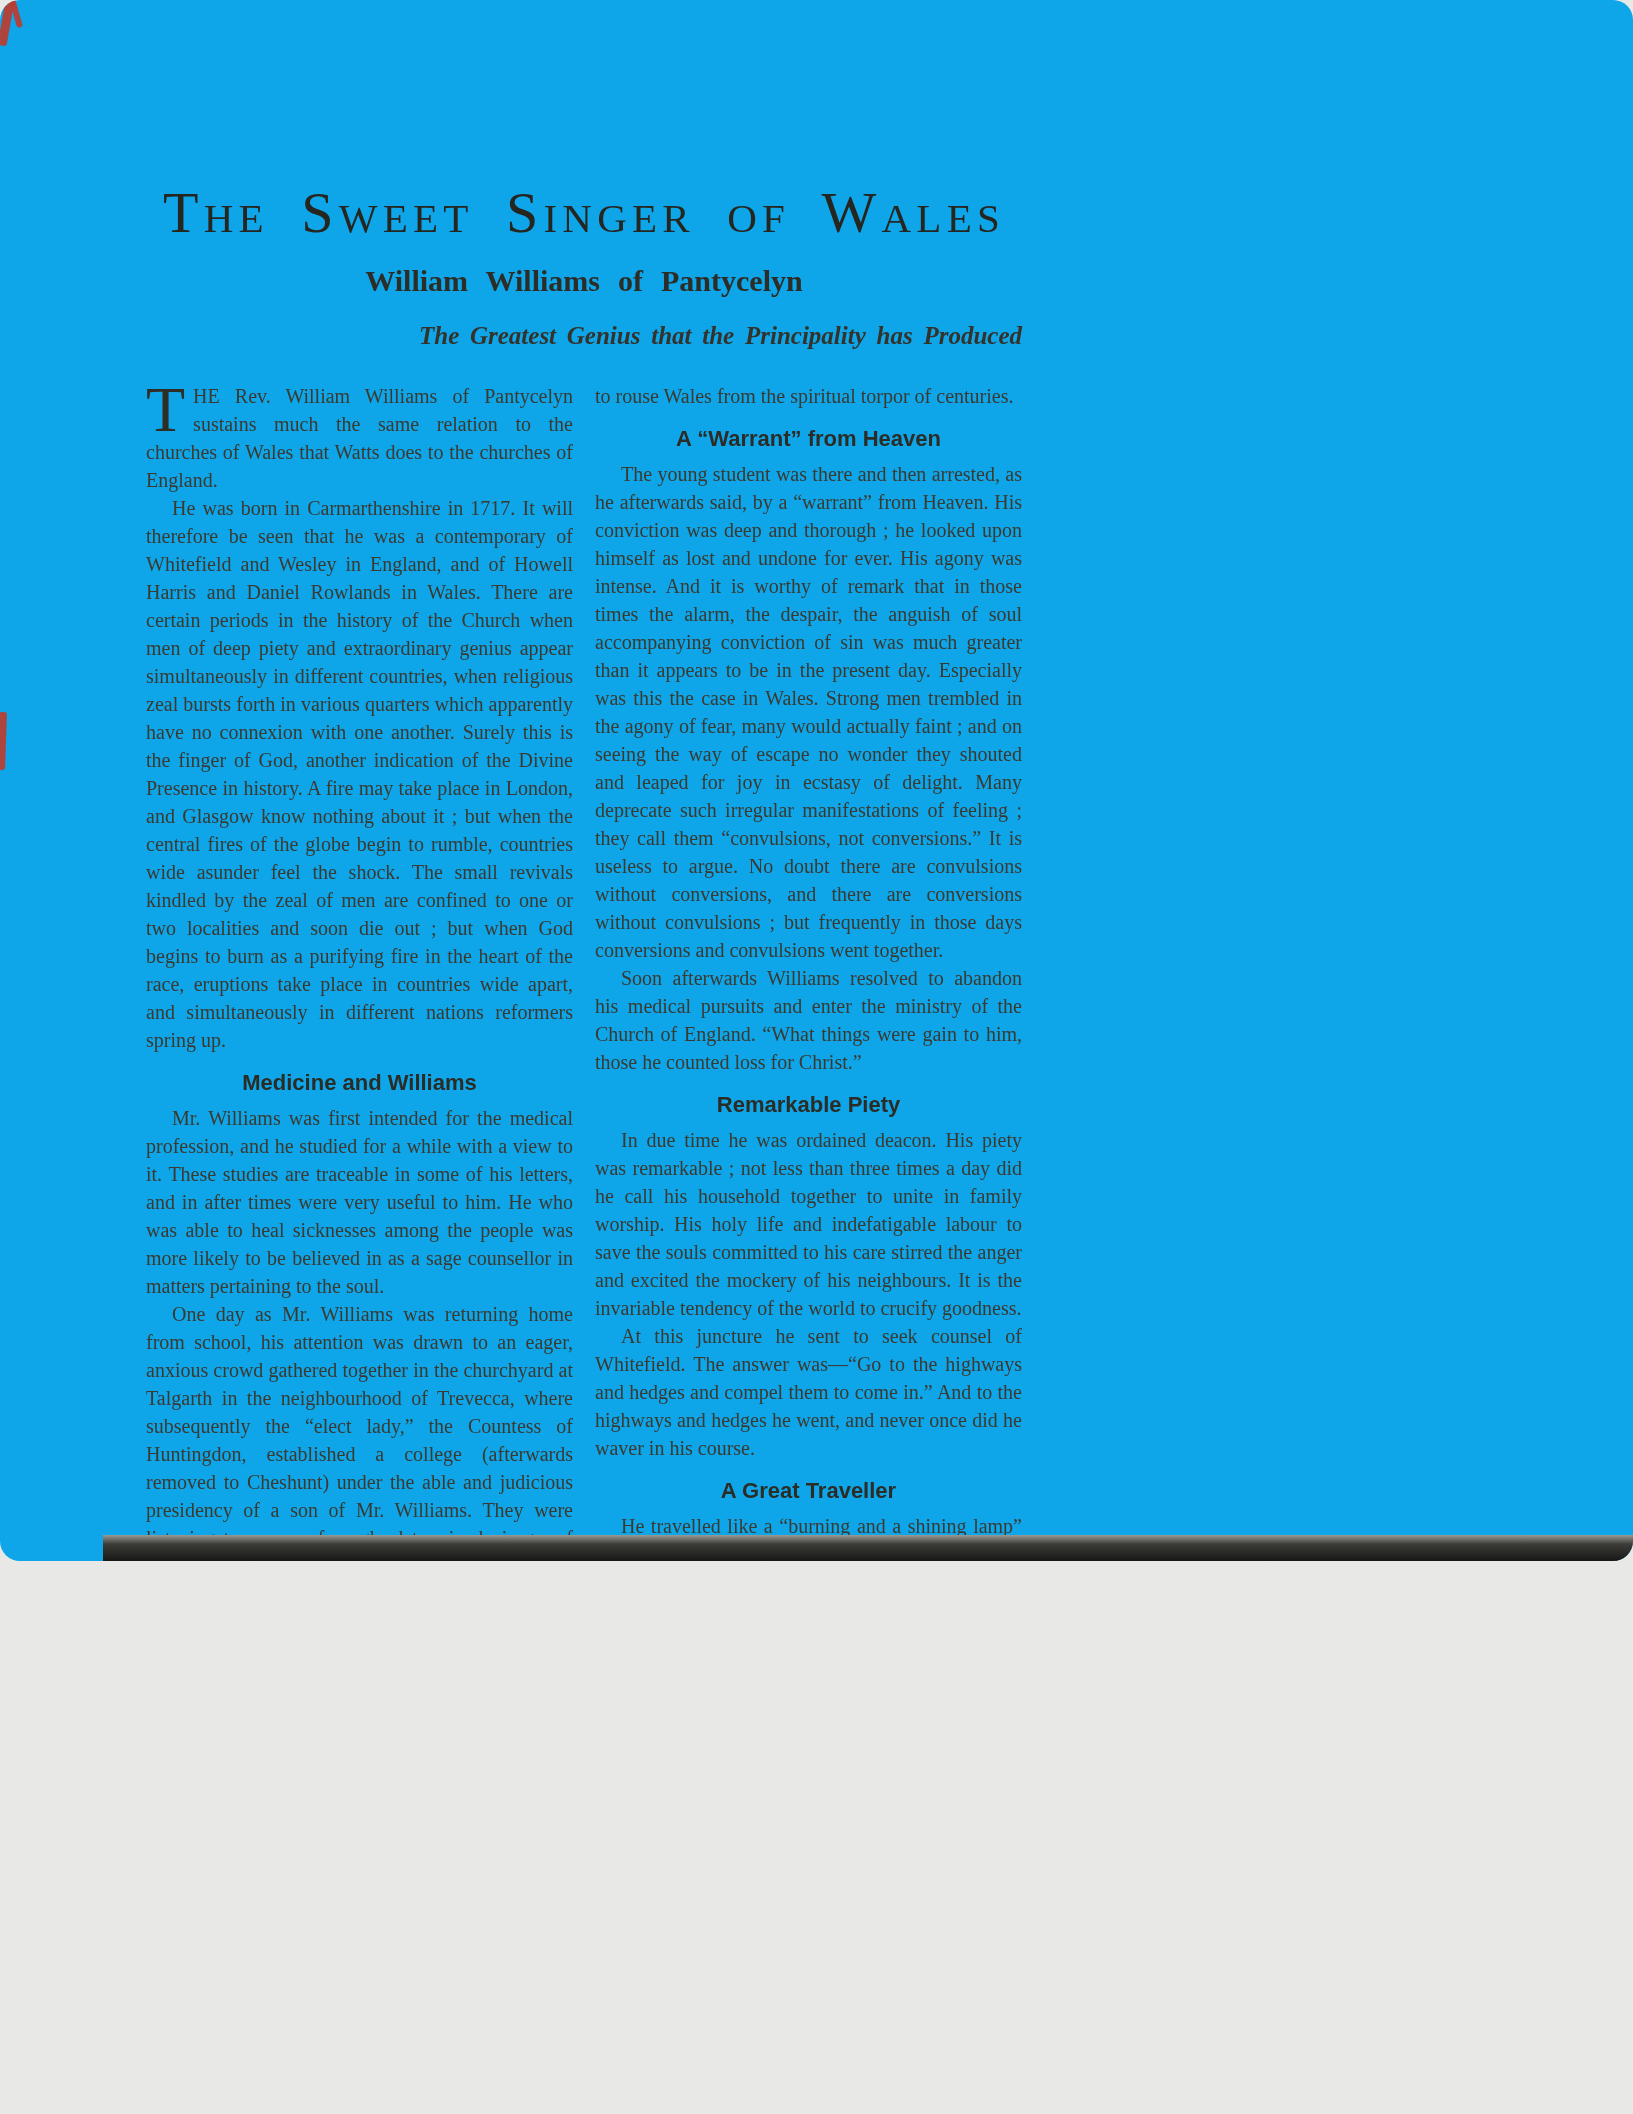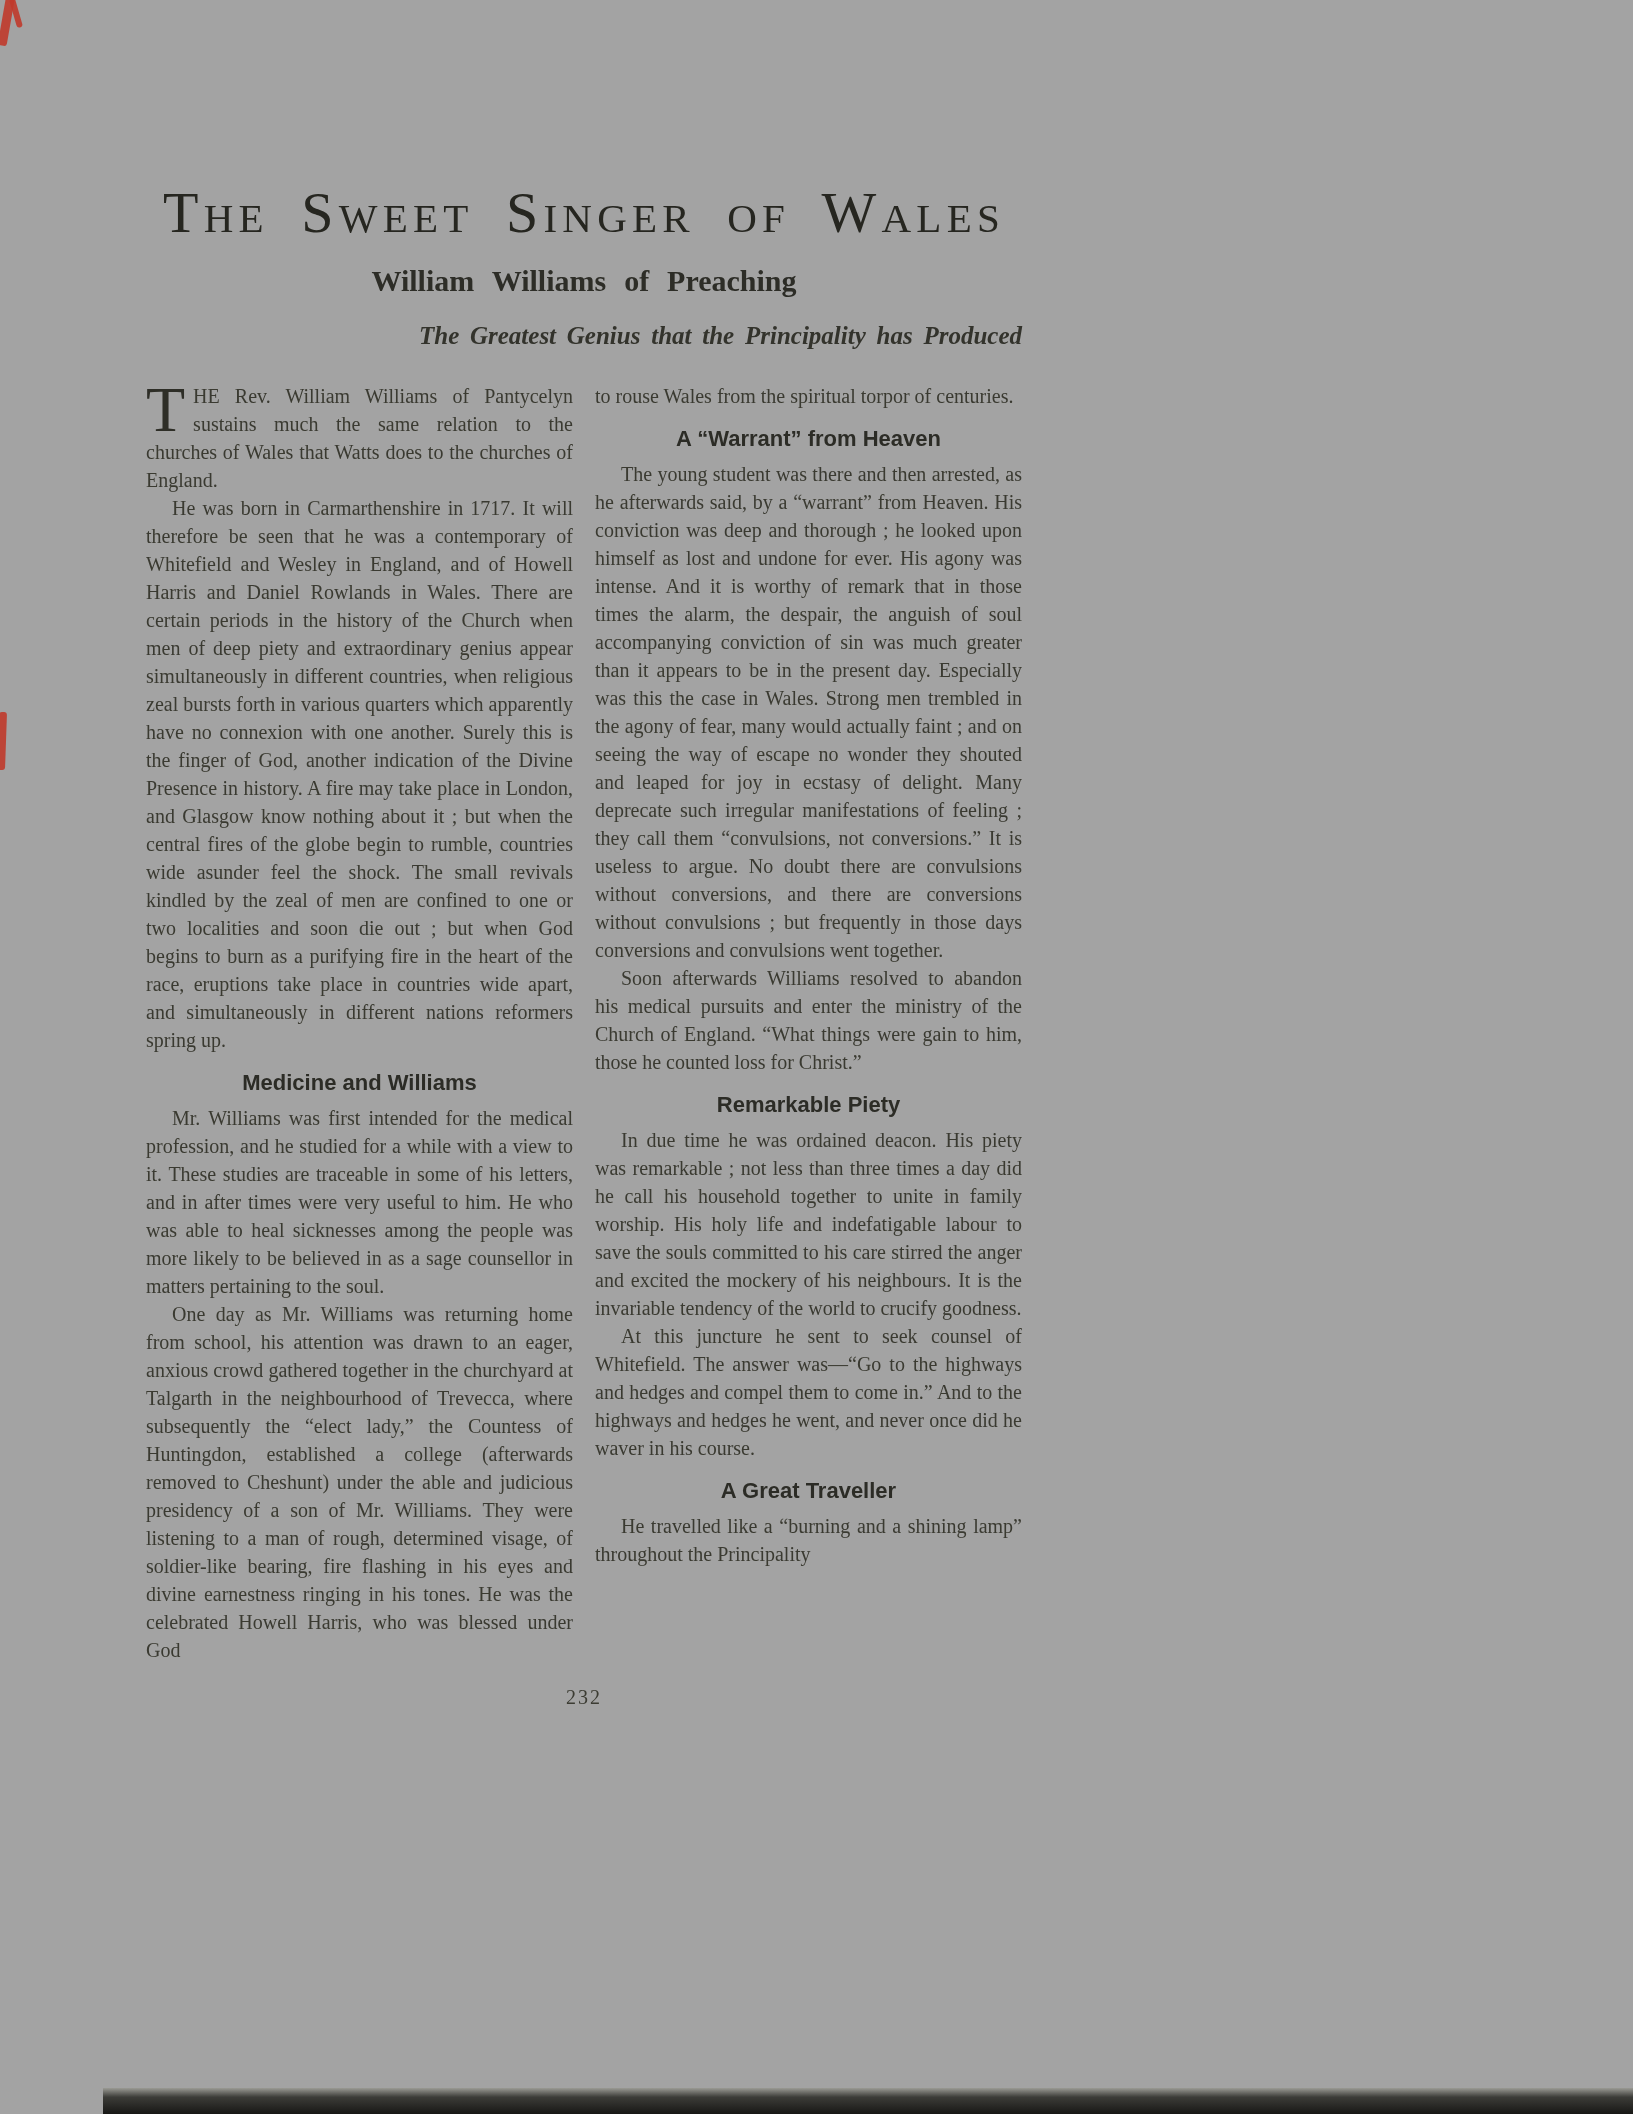--- a/index.html
+++ b/index.html
@@ -1,24 +1,25 @@
 <!DOCTYPE html>
 <html><head>
 <meta charset="utf-8">
 <style>
   * { margin: 0; padding: 0; box-sizing: border-box; }
   html, body { background: #e8e8e6; }
   .scan-page {
     position: relative;
     width: 1633px;
-    height: 2114px;
-    background: #a3a3a3;
+    height: 1561px;
+    background: #0ea5e9;
     overflow: hidden;
     font-family: "Liberation Serif", serif;
     color: #39392f;
+    border-radius: 20px;
   }
 
   
   .red-mark {
     position: absolute;
     background: #c03a2b;
     border-radius: 3px;
     opacity: 0.9;
   }
   .red-mark.top-a { left: 2px; top: -6px; width: 9px; height: 52px; transform: rotate(10deg); }
@@ -117,21 +118,21 @@
 
 <div class="scan-page">
 
   <div class="red-mark top-a"></div>
   <div class="red-mark top-b"></div>
   <div class="red-mark side"></div>
 
   <div class="content">
 
     <div class="title">The Sweet Singer of Wales</div>
-    <div class="subtitle">William Williams of Preaching</div>
+    <div class="subtitle">William Williams of Pantycelyn</div>
     <div class="tagline">The Greatest Genius that the Principality has Produced</div>
 
     <div class="columns">
 
       <div class="col">
         <p class="no-indent"><span class="dropcap">T</span><span>HE Rev. William Williams of Pantycelyn sustains much the same relation to the churches of Wales that Watts does to the churches of England.</span></p>
         <p>He was born in Carmarthenshire in 1717. It will therefore be seen that he was a contemporary of Whitefield and Wesley in England, and of Howell Harris and Daniel Rowlands in Wales. There are certain periods in the history of the Church when men of deep piety and extraordinary genius appear simultaneously in different countries, when religious zeal bursts forth in various quarters which apparently have no connexion with one another. Surely this is the finger of God, another indication of the Divine Presence in history. A fire may take place in London, and Glasgow know nothing about it ; but when the central fires of the globe begin to rumble, countries wide asunder feel the shock. The small revivals kindled by the zeal of men are confined to one or two localities and soon die out ; but when God begins to burn as a purifying fire in the heart of the race, eruptions take place in countries wide apart, and simultaneously in different nations reformers spring up.</p>
         <div class="section-heading">Medicine and Williams</div>
         <p>Mr. Williams was first intended for the medical profession, and he studied for a while with a view to it. These studies are traceable in some of his letters, and in after times were very useful to him. He who was able to heal sicknesses among the people was more likely to be believed in as a sage counsellor in matters pertaining to the soul.</p>
         <p>One day as Mr. Williams was returning home from school, his attention was drawn to an eager, anxious crowd gathered together in the churchyard at Talgarth in the neighbourhood of Trevecca, where subsequently the “elect lady,” the Countess of Huntingdon, established a college (afterwards removed to Cheshunt) under the able and judicious presidency of a son of Mr. Williams. They were listening to a man of rough, determined visage, of soldier-like bearing, fire flashing in his eyes and divine earnestness ringing in his tones. He was the celebrated Howell Harris, who was blessed under God</p>

